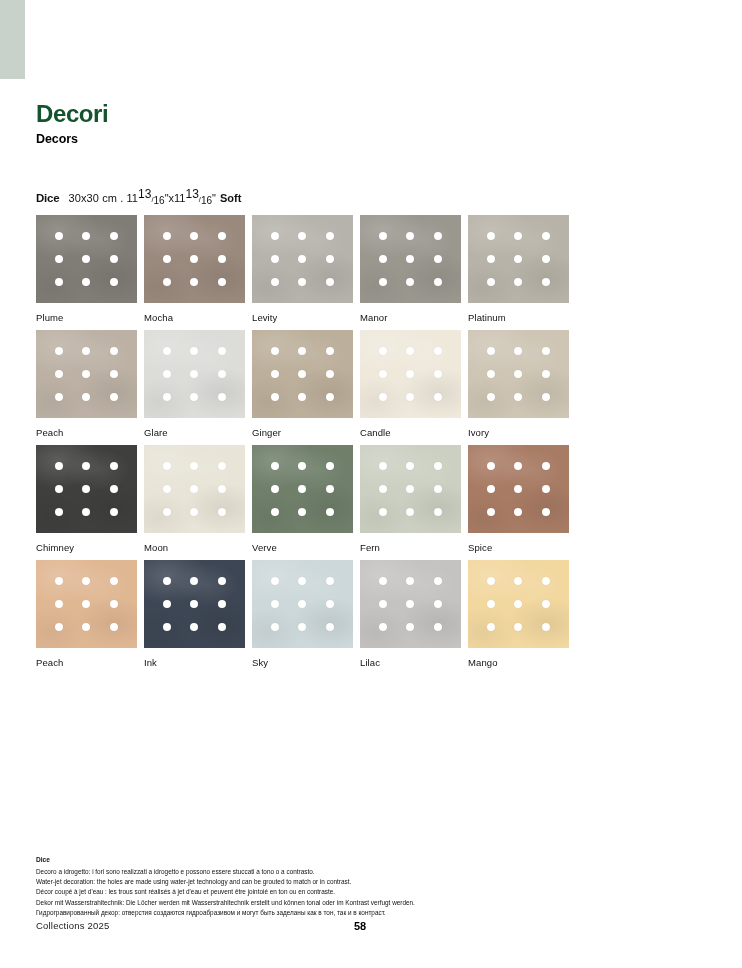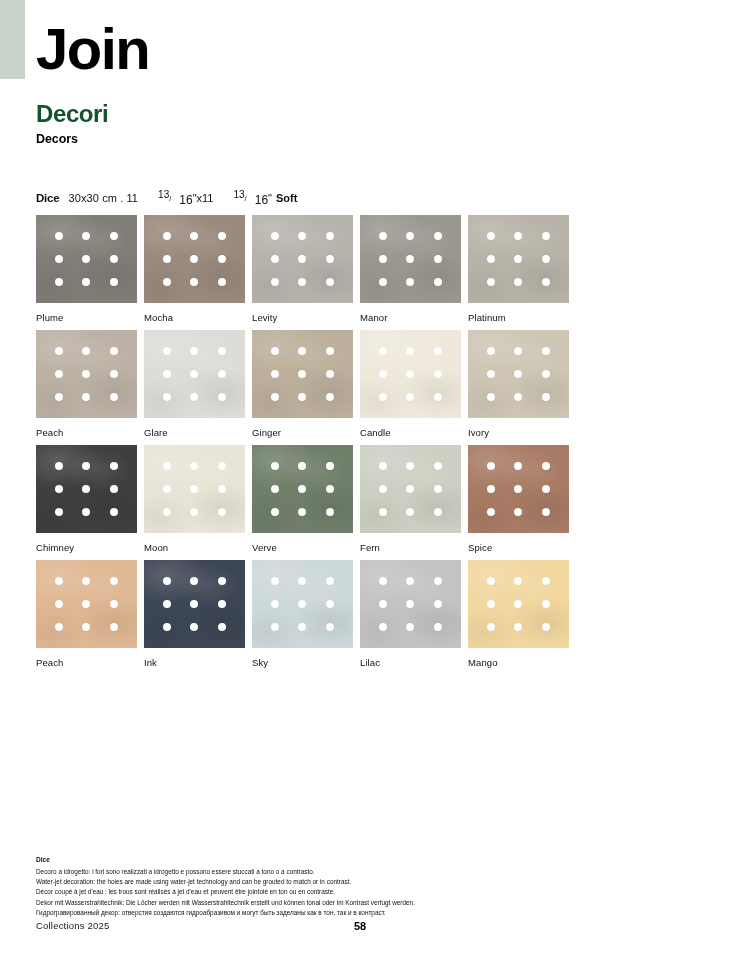--- a/index.html
+++ b/index.html
@@ -93,22 +93,22 @@
     margin-left: 4px;
     font-weight: 700;
   }
   .frac {
     display: inline-block;
     font-size: 7.5px;
     vertical-align: baseline;
     position: relative;
     top: -1px;
   }
-  .frac sup { font-size: 10px; vertical-align: super; line-height: 0; margin-left: 20px; }
-  .frac sub { font-size: 12px; vertical-align: sub; line-height: 0; margin-left: 8px; }
+  .frac sup { font-size: 12px; vertical-align: super; line-height: 0; }
+  .frac sub { font-size: 10px; vertical-align: sub; line-height: 0; }
 
   
   .swatch-grid {
     position: absolute;
     left: 36px;
     top: 215px;
     width: 670px;
     display: grid;
     grid-template-columns: repeat(5, 101px);
     column-gap: 41px;
@@ -213,21 +213,20 @@
     color: #000000;
   }
 </style>
 </head>
 <body>
 
 <div class="page">
 
   <div class="corner-tab" style="background: rgb(201, 209, 203);"></div>
 
-  <div class="brand-title">Join</div>
   <div class="section-title">Decori</div>
   <div class="section-subtitle">Decors</div>
 
   <div class="format-line">
     <span class="format-name">Dice</span>
     <span class="format-size">30x30 cm . 11</span>
     <span class="frac"><sup>13</sup>/<sub>16</sub></span>
     <span>"x11</span>
     <span class="frac"><sup>13</sup>/<sub>16</sub></span>
     <span>"</span>

